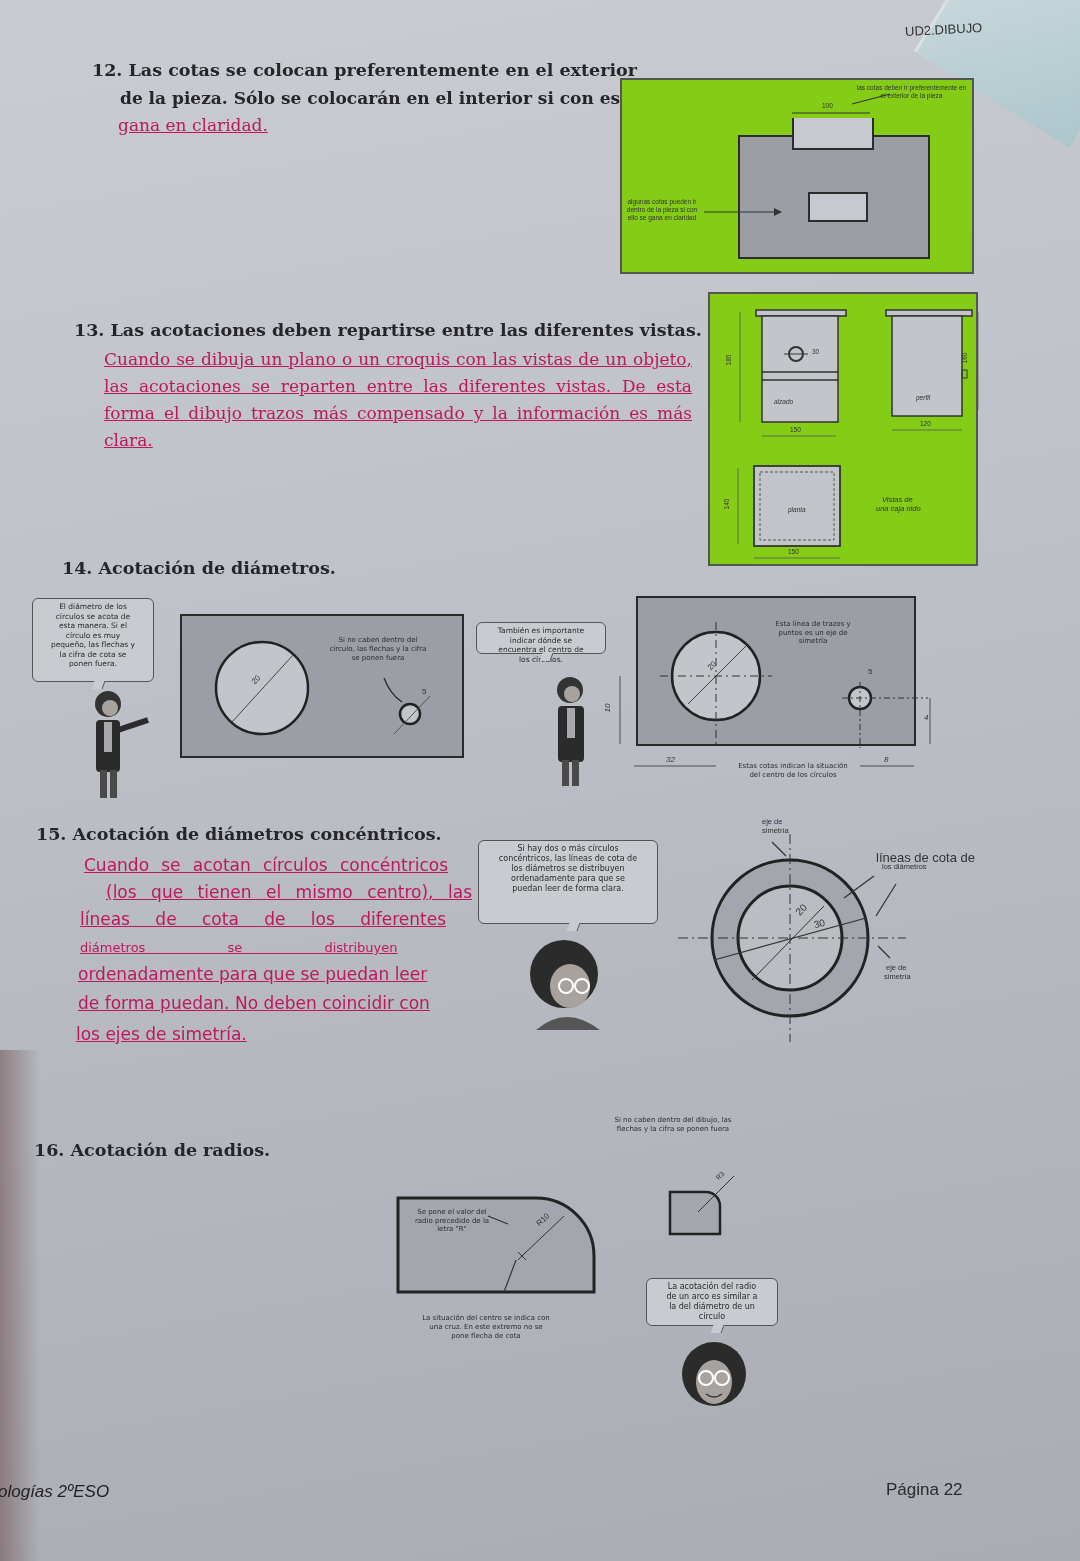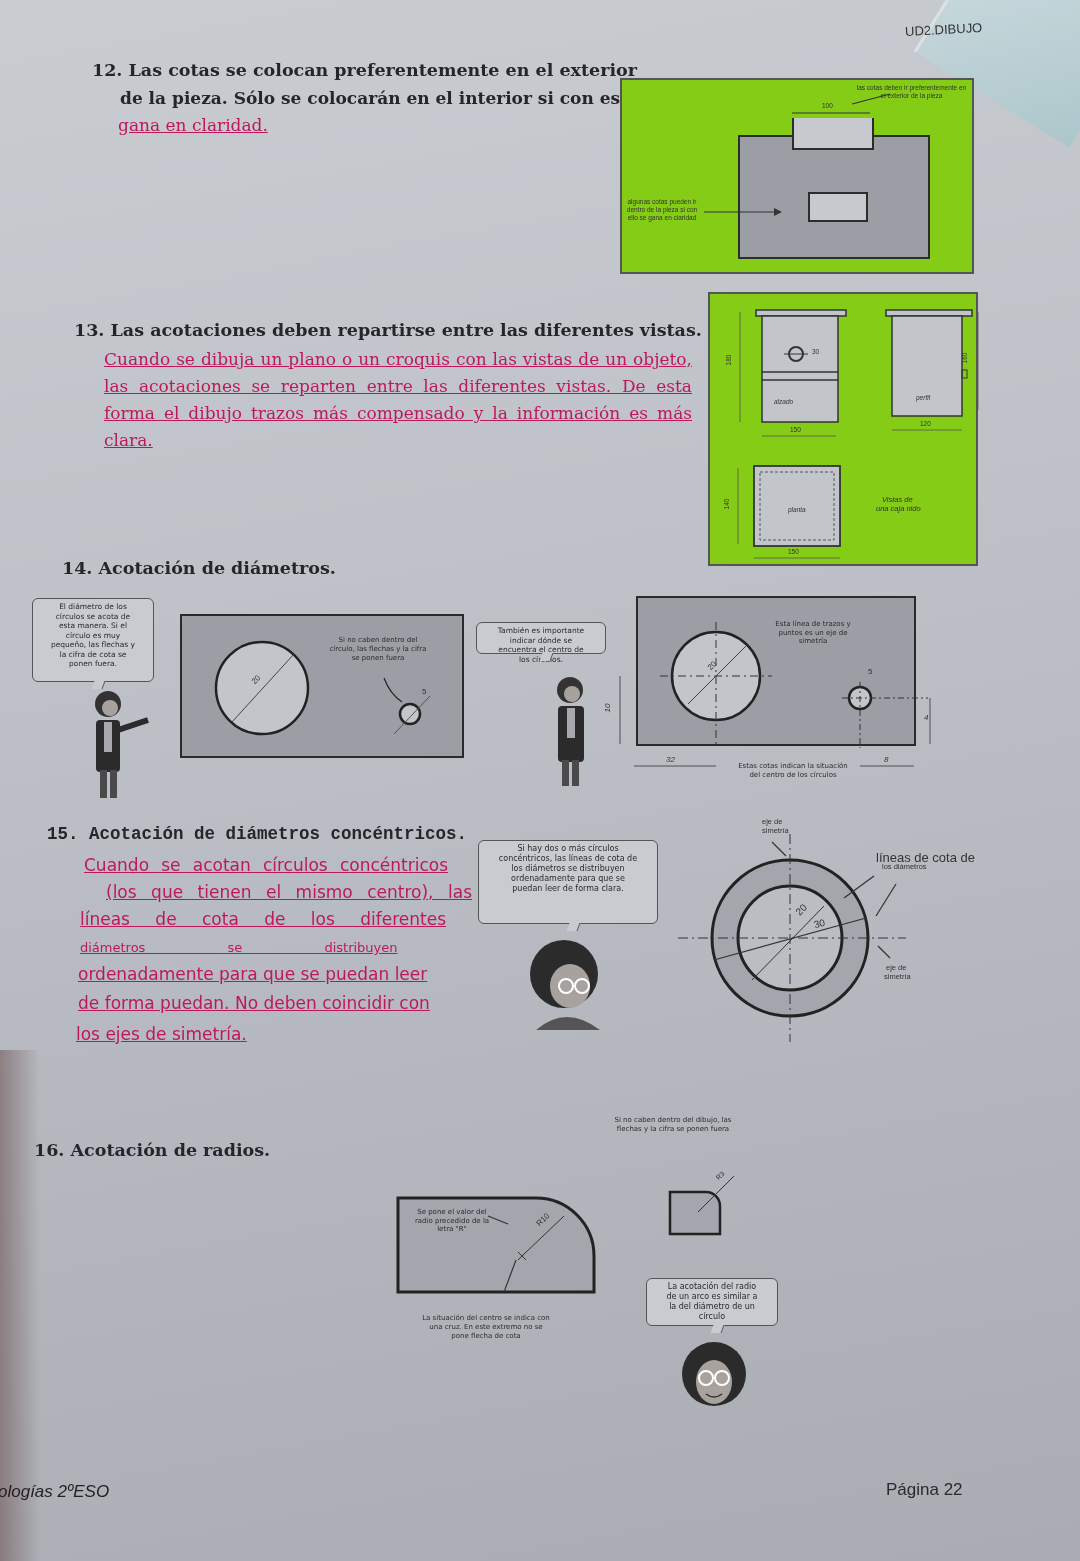--- a/index.html
+++ b/index.html
@@ -164,21 +164,21 @@
   <div class="tiny" style="left:70px;top:64px;font-size:8px;transform:rotate(-45deg);">20</div>
   <div class="tiny" style="left:230px;top:70px;font-size:8px;">5</div>
   <div class="tiny" style="left:-34px;top:106px;font-size:8px;font-style:italic;transform:rotate(-90deg);">10</div>
   <div class="tiny" style="left:28px;top:158px;font-size:8px;font-style:italic;">32</div>
   <div class="tiny" style="left:246px;top:158px;font-size:8px;font-style:italic;">8</div>
   <div class="tiny" style="left:286px;top:116px;font-size:8px;font-style:italic;">4</div>
   <div class="note" style="left:110px;top:22px;width:90px;font-size:7px;line-height:8.5px;margin-left:20px;">Esta línea de trazos y puntos es un eje de simetría</div>
 </div>
 <div class="note" style="left:738px;top:762px;width:110px;font-size:7px;line-height:8.5px;">Estas cotas indican la situación del centro de los círculos</div>
 
-<div class="sec-title" style="left:47px;top:824px;font-family:Liberation Mono, monospace;">15. Acotación de diámetros concéntricos.</div>
+<div class="sec-title" style="left:36px;top:824px;">15. Acotación de diámetros concéntricos.</div>
 <div class="para j" style="left:84px;top:852px;width:364px;font-family:'DejaVu Sans',sans-serif;font-size:17px;">Cuando se acotan círculos concéntricos</div>
 <div class="para j" style="left:82px;top:879px;width:366px;font-family:'DejaVu Sans',sans-serif;font-size:17px;margin-left:24px;">(los que tienen el mismo centro), las</div>
 <div class="para j" style="left:80px;top:906px;width:366px;font-family:'DejaVu Sans',sans-serif;font-size:17px;">líneas de cota de los diferentes</div>
 <div class="para" style="left:80px;top:934px;width:366px;font-family:'DejaVu Sans',sans-serif;font-size:13px;word-spacing:78px;">diámetros se distribuyen</div>
 <div class="para" style="left:78px;top:961px;font-family:'DejaVu Sans',sans-serif;font-size:17px;">ordenadamente para que se puedan leer</div>
 <div class="para" style="left:78px;top:990px;font-family:'DejaVu Sans',sans-serif;font-size:17px;">de forma puedan. No deben coincidir con</div>
 <div class="para" style="left:76px;top:1021px;font-family:'DejaVu Sans',sans-serif;font-size:17px;">los ejes de simetría.</div>
 
 <div class="bubble" style="left:478px;top:840px;width:180px;height:84px;font-size:8px;line-height:10px;">Si hay dos o más círculos concéntricos, las líneas de cota de los diámetros se distribuyen ordenadamente para que se puedan leer de forma clara.</div>
 

